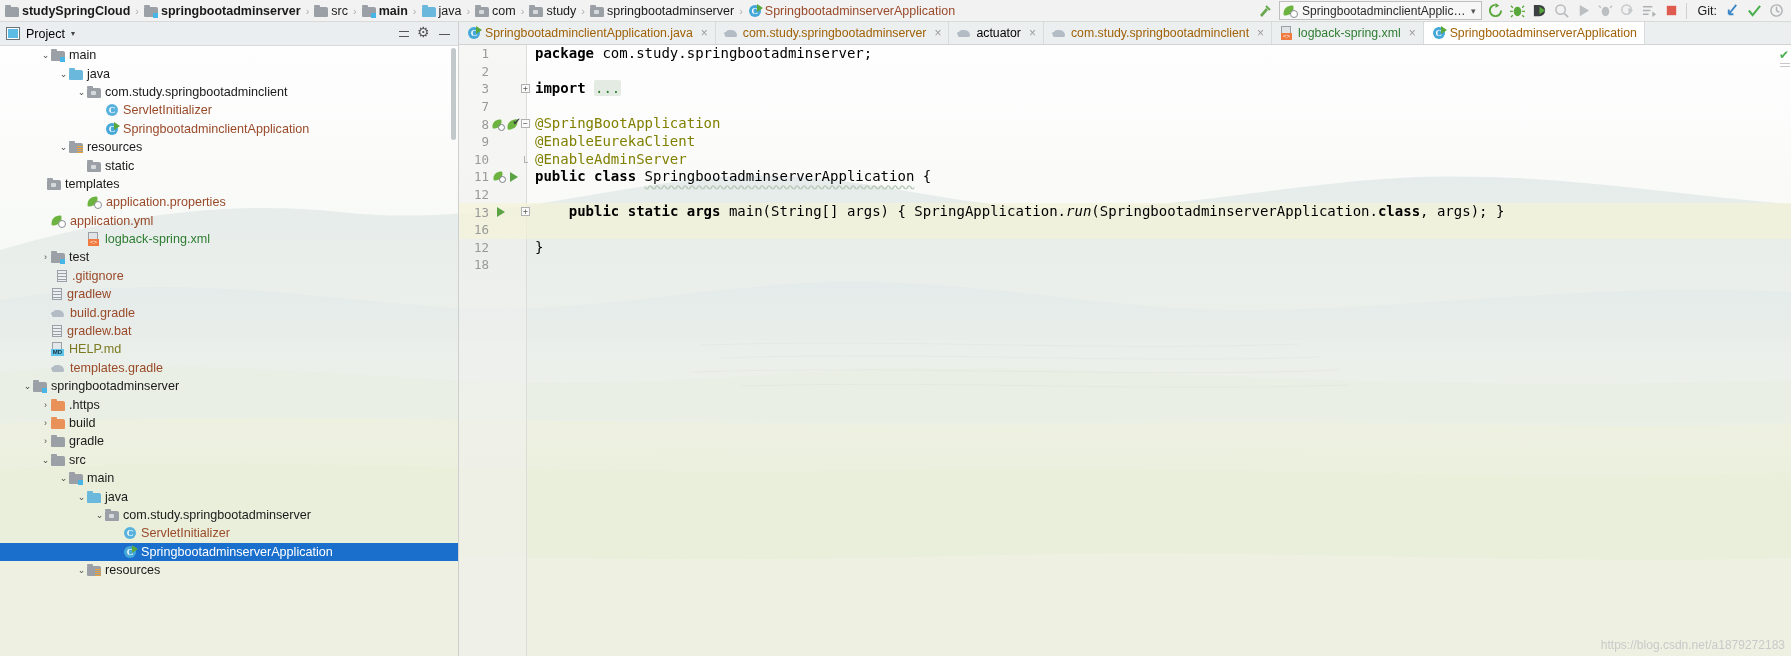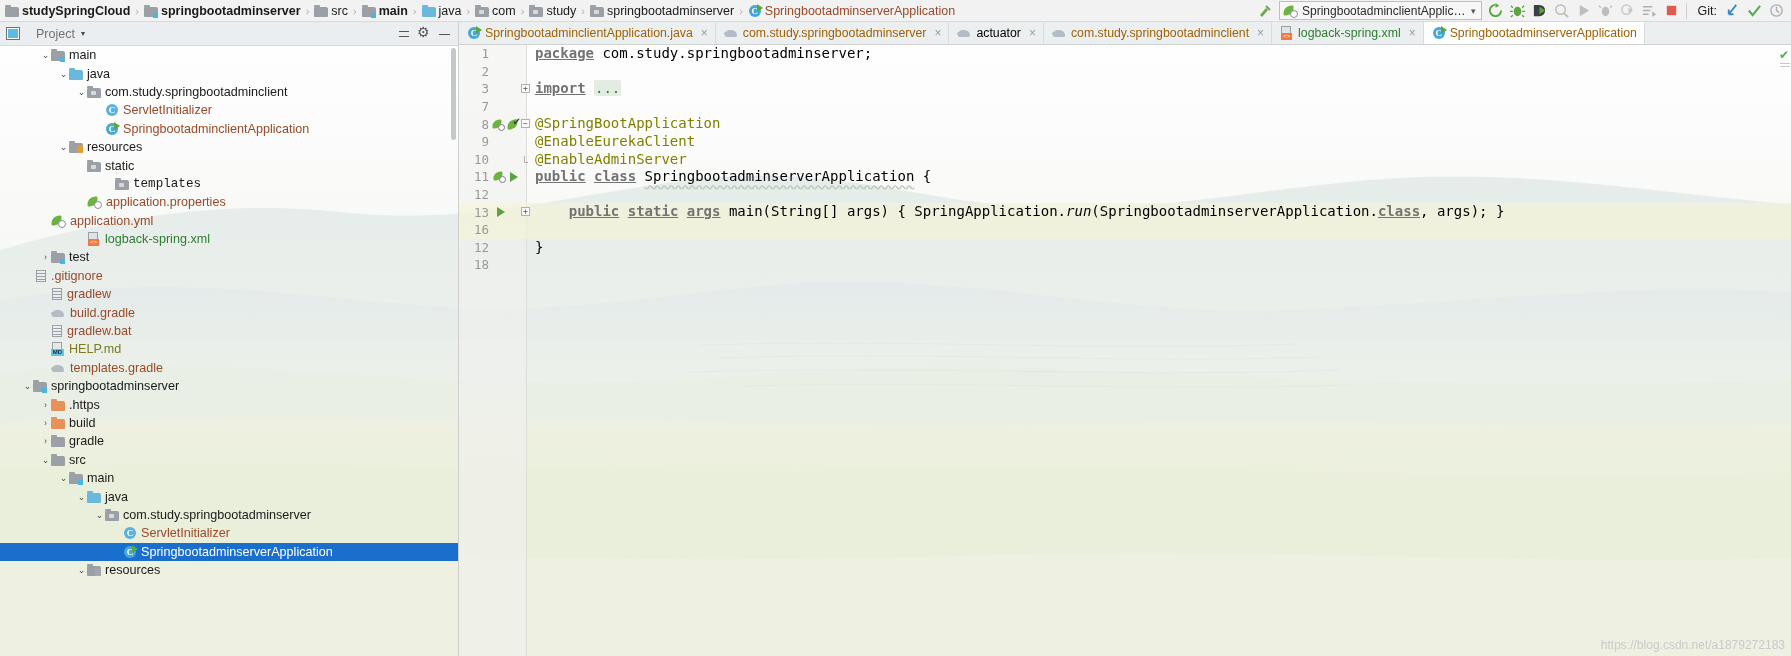--- a/index.html
+++ b/index.html
@@ -144,21 +144,21 @@
     height: 24px; display: flex; align-items: center;
     background: #eaeef0; border-bottom: 1px solid #d9d9d9;
     padding-left: 6px;
   }
   .sb-header .pic {
     width: 14px; height: 13px; border: 1.5px solid #6d7276; background: #fff; position: relative;
   }
   .sb-header .pic:after {
     content:""; position:absolute; left:1px; top:1px; right:1px; bottom:1px; background:#5bbbe3;
   }
-  .sb-title { font-size: 12.5px; color: #737373; margin-left: 16px; }
+  .sb-title { font-size: 12.5px; color: #000000; margin-left: 6px; }
   .sb-caret { margin-left: 6px; font-size: 8px; color: #444; }
   .sb-hdr-right { margin-left: auto; display: flex; align-items: center; padding-right: 4px; }
   .icon-collapse { width: 20px; height: 18px; position: relative; }
   .icon-collapse:before, .icon-collapse:after {
     content:""; position:absolute; left:5px; width:10px; height:1.5px; background:#555;
   }
   .icon-collapse:before { top: 6px; }
   .icon-collapse:after { top: 11px; }
   .icon-gear { width: 20px; height: 18px; position: relative; }
   .icon-gear:after {
@@ -223,21 +223,21 @@
   .lnum {
     position: absolute; left: 0; width: 30px; text-align: right;
     font-family: "DejaVu Sans Mono", monospace; font-size: 12.5px; color: #999999;
   }
   .gmark { position: absolute; height: 17.6px; display: flex; align-items: center; }
   .code {
     position: absolute; left: 76px; white-space: pre;
     font-family: "DejaVu Sans Mono", monospace; font-size: 14px; line-height: 17.6px;
     color: #000000;
   }
-  .kw { color: #737373; font-weight: bold; text-decoration: underline; }
+  .kw { color: #000000; font-weight: bold; }
   .ann { color: #808000; }
   .fold {
     background: #e3ebe3; color: #2f7d32; border-radius: 2px; padding: 0 1px;
   }
   .ital { font-style: italic; }
   .squig {
     text-decoration: underline; text-decoration-style: wavy;
     text-decoration-color: #b9c9b9; text-underline-offset: 3px;
   }
   .foldbox {
@@ -568,21 +568,21 @@
           <span class="tlabel">resources</span>
         </div>
         <div class="trow" style="padding-left: 76px;">
           <span class="tarrow none">›</span>
           <span class="ic ic-folder">
             <i></i>
             <span class="dotw"></span>
           </span>
           <span class="tlabel">static</span>
         </div>
-        <div class="trow" style="padding-left: 104px; font-family: Liberation Mono, monospace;">
+        <div class="trow" style="padding-left: 36px;">
           <span class="tarrow none">›</span>
           <span class="ic ic-folder">
             <i></i>
             <span class="dotw"></span>
           </span>
           <span class="tlabel">templates</span>
         </div>
         <div class="trow" style="padding-left: 76px;">
           <span class="tarrow none">›</span>
           <span class="ic ic-spring">
@@ -608,21 +608,21 @@
           <span class="tlabel green">logback-spring.xml</span>
         </div>
         <div class="trow" style="padding-left: 40px;">
           <span class="tarrow">›</span>
           <span class="ic ic-folder">
             <i></i>
             <span class="badge"></span>
           </span>
           <span class="tlabel">test</span>
         </div>
-        <div class="trow" style="padding-left: 24px;">
+        <div class="trow" style="padding-left: 24px; margin-left: 21px;">
           <span class="tarrow none">›</span>
           <span class="ic ic-file">
             <span class="pg"></span>
           </span>
           <span class="tlabel java">.gitignore</span>
         </div>
         <div class="trow" style="padding-left: 40px;">
           <span class="tarrow none">›</span>
           <span class="ic ic-file">
             <span class="pg"></span>

